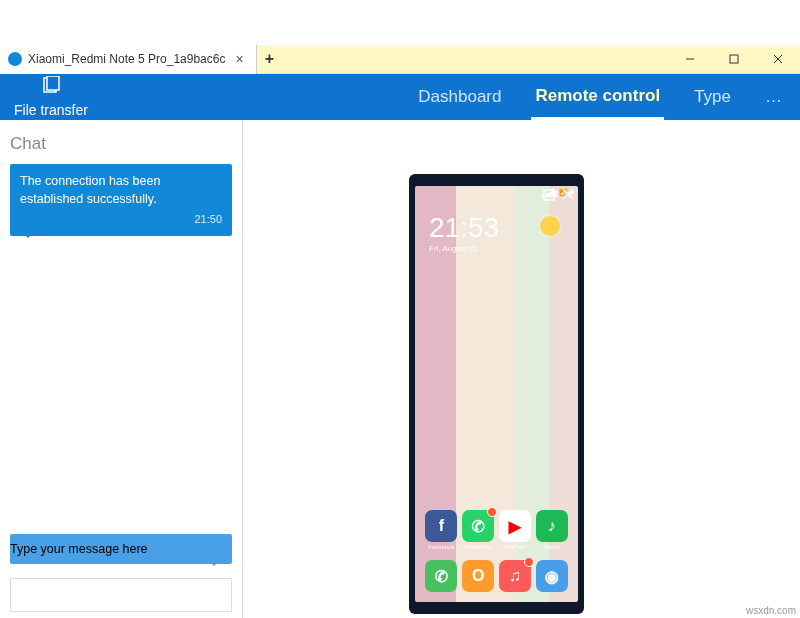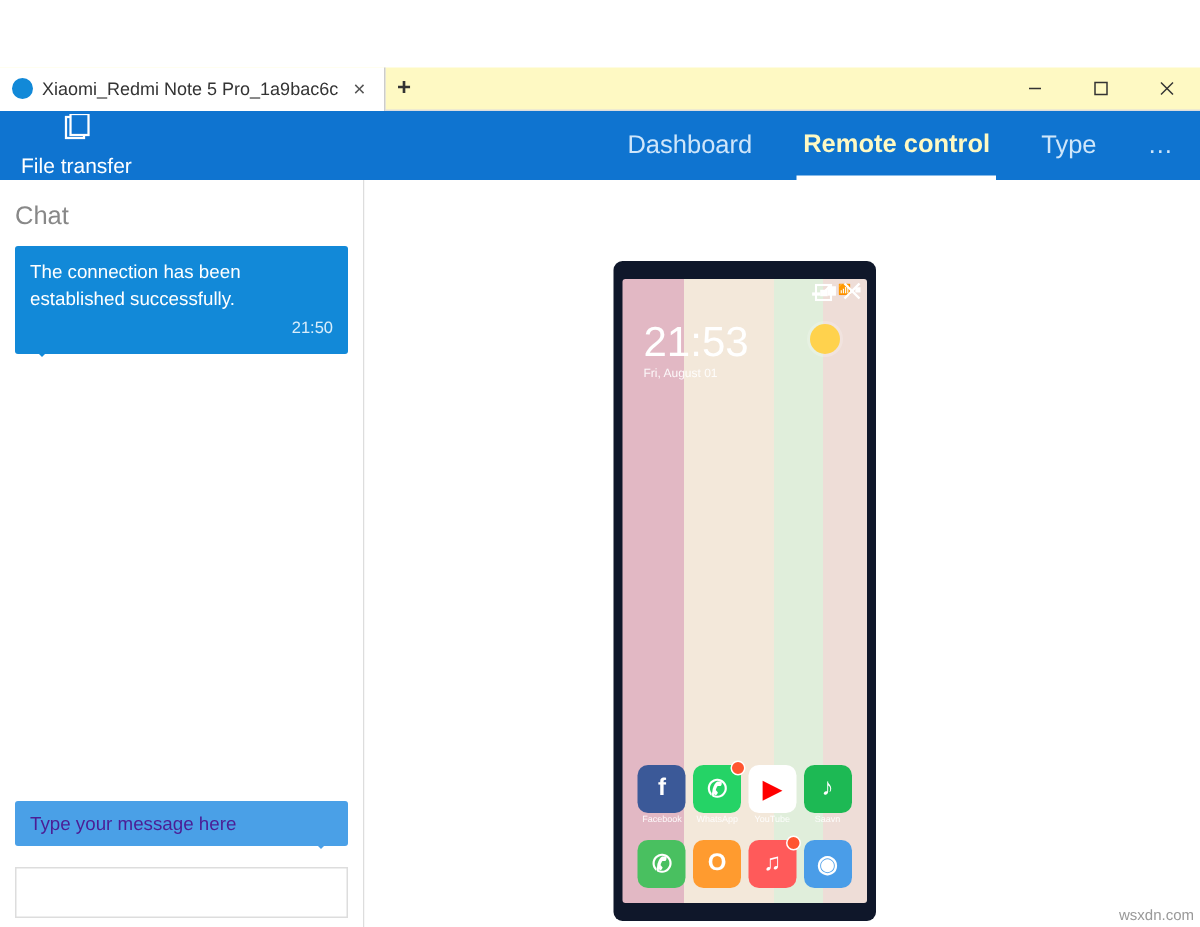--- a/index.html
+++ b/index.html
@@ -24,21 +24,21 @@
 .nav-item.active { color:#fef9c3; font-weight:600; border-bottom:3px solid #fff; }
 
 
 .main { display:flex; height:calc(618px - 29px - 46px); }
 .sidebar { width:243px; border-right:1px solid #ddd; display:flex; flex-direction:column; background:#fff; }
 .chat-header { padding:14px 10px 10px; color:#888; font-size:17px; }
 .chat-area { flex:1; padding:0 10px; position:relative; }
 .bubble1 { background:#1289d8; color:#fff; padding:8px 10px; font-size:12.5px; border-radius:2px; line-height:1.45; position:relative; }
 .bubble1 .time { text-align:right; font-size:11px; margin-top:4px; color:#d8edfb; }
 .bubble1::after { content:""; position:absolute; left:12px; bottom:-8px; border:6px solid transparent; border-top-color:#1289d8; }
-.type-bubble { background:#4aa0e7; color:#4c1d95; padding:8px 10px; font-size:12.5px; border-radius:2px; position:relative; margin:0 10px 14px; }
+.type-bubble { background:#4aa0e7; color:#000000; padding:8px 0; font-size:12.5px; border-radius:2px; position:relative; margin:0 10px 14px; }
 .type-bubble::after { content:""; position:absolute; right:12px; bottom:-8px; border:6px solid transparent; border-top-color:#4aa0e7; }
 .input-row { padding:0 10px 10px; }
 .msg-input { width:100%; height:34px; border:1px solid #ddd; padding:4px 6px; font-size:13px; }
 .action-row { display:flex; align-items:flex-end; justify-content:flex-end; gap:10px; padding:6px 10px 12px; }
 .mini-icon { width:18px; height:18px; color:#1289d8; cursor:pointer; display:flex; align-items:center; justify-content:center; }
 .send-btn { background:#1289d8; color:#fff; border:none; padding:4px 22px; font-size:13px; cursor:pointer; }
 
 
 .content { flex:1; background:#fff; position:relative; }
 .phone { position:absolute; left:166px; top:42px; width:175px; height:440px; background:#0f172a; border-radius:6px; padding:12px 6px;margin-top:12px; }

